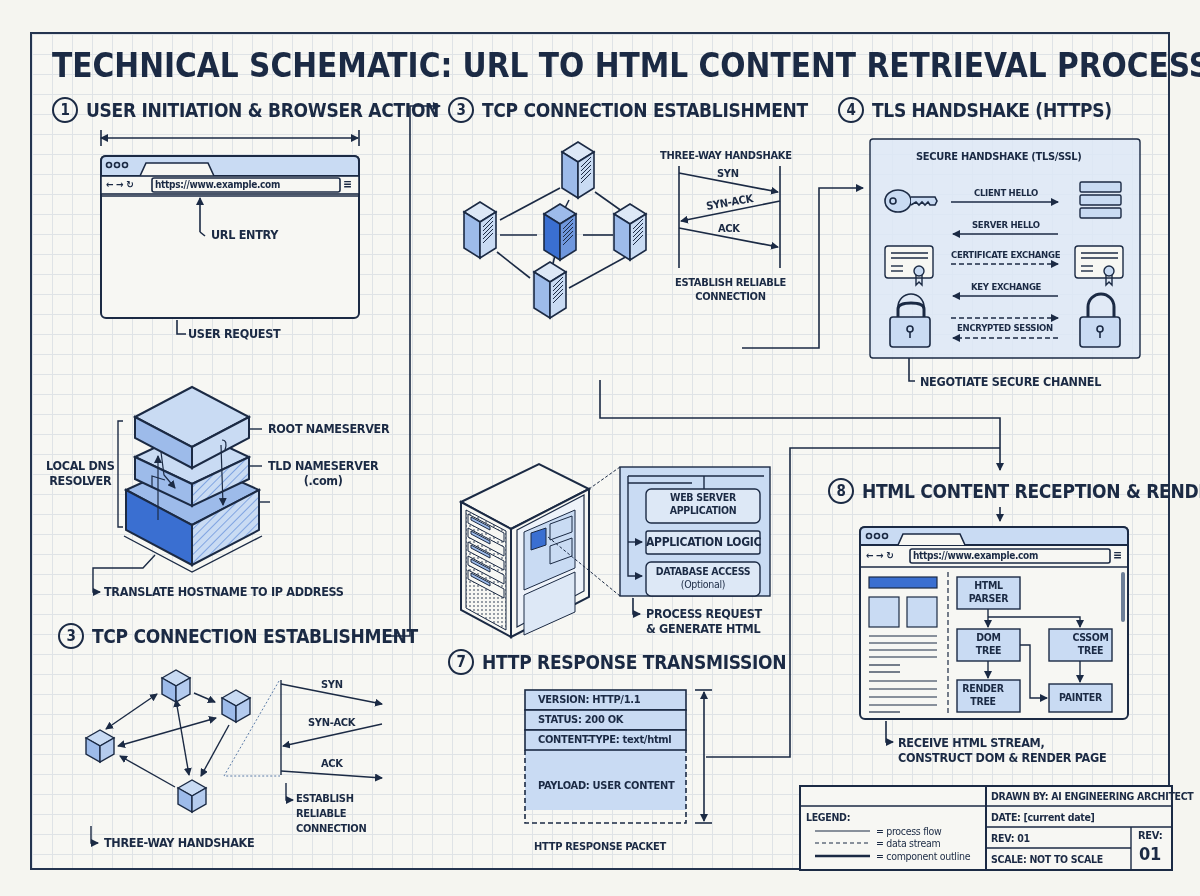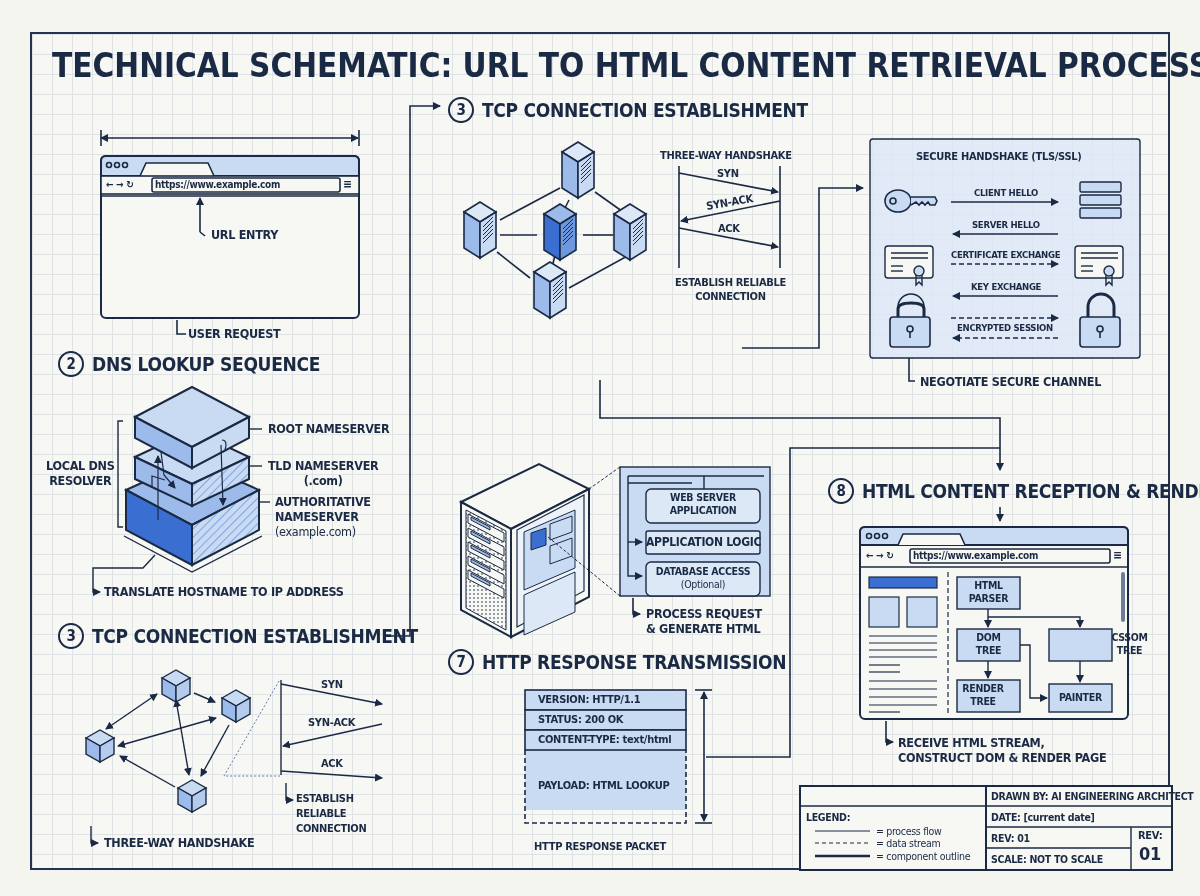--- a/index.html
+++ b/index.html
@@ -377,25 +377,28 @@
       <line x1="1131" y1="827" x2="1131" y2="870" stroke-width="1.4"></line>
       <line x1="815" y1="831" x2="870" y2="831" stroke-width="1.2"></line>
       <line x1="815" y1="843" x2="870" y2="843" stroke-width="1.2" stroke-dasharray="4,3"></line>
       <line x1="815" y1="856" x2="870" y2="856" stroke-width="2.6"></line>
     </g>
   </g>
 </svg>
 
 <div class="t title" style="left:52px;top:46px;">TECHNICAL SCHEMATIC: URL TO HTML CONTENT RETRIEVAL PROCESS</div>
 
+<div class="t h" style="left:52px;top:97px;">
+  <span class="num">1</span><span class="hh">USER INITIATION &amp; BROWSER ACTION</span>
+</div>
 <div class="t h" style="left:448px;top:97px;">
   <span class="num">3</span><span class="hh">TCP CONNECTION ESTABLISHMENT</span>
 </div>
-<div class="t h" style="left:58px;top:351px;">
-  <span class="num">2</span><span class="hh">DNS LOOKUP SEQUENCE</span>
+<div class="t h" style="left:838px;top:97px;">
+  <span class="num">4</span><span class="hh">TLS HANDSHAKE (HTTPS)</span>
 </div>
 <div class="t h" style="left:58px;top:623px;">
   <span class="num">3</span><span class="hh">TCP CONNECTION ESTABLISHMENT</span>
 </div>
 <div class="t h" style="left:448px;top:649px;">
   <span class="num">7</span><span class="hh">HTTP RESPONSE TRANSMISSION</span>
 </div>
 <div class="t h" style="left:828px;top:478px;">
   <span class="num">8</span><span class="hh">HTML CONTENT RECEPTION &amp; RENDER</span>
 </div>
@@ -407,25 +410,20 @@
 <div class="t lbl" style="left:188px;top:326px;">USER REQUEST</div>
 
 <div class="t lbl c" style="left:46px;top:458px;line-height:15px;">
   <div>LOCAL DNS</div>
   <div>RESOLVER</div>
 </div>
 <div class="t lbl" style="left:268px;top:421px;">ROOT NAMESERVER</div>
 <div class="t lbl c" style="left:268px;top:458px;line-height:15px;">
   <div>TLD NAMESERVER</div>
   <div>(.com)</div>
-</div>
-<div class="t lbl" style="left:275px;top:494px;line-height:15px;">
-  <div>AUTHORITATIVE</div>
-  <div>NAMESERVER</div>
-  <div class="norm">(example.com)</div>
 </div>
 <div class="t lbl" style="left:104px;top:584px;">TRANSLATE HOSTNAME TO IP ADDRESS</div>
 
 <div class="t sm" style="left:660px;top:149px;">THREE-WAY HANDSHAKE</div>
 <div class="t sm" style="left:717px;top:167px;">SYN</div>
 <div class="t sm" style="left:706px;top:196px;transform:rotate(-10deg);">SYN-ACK</div>
 <div class="t sm" style="left:718px;top:222px;">ACK</div>
 <div class="t sm c" style="left:668px;top:276px;width:125px;line-height:14px;">
   <div>ESTABLISH RELIABLE</div>
   <div>CONNECTION</div>
@@ -449,35 +447,35 @@
   <div class="norm">(Optional)</div>
 </div>
 <div class="t lbl" style="left:646px;top:606px;line-height:15px;">
   <div>PROCESS REQUEST</div>
   <div>&amp; GENERATE HTML</div>
 </div>
 
 <div class="t" style="left:538px;top:693px;font-size:11px;">VERSION: HTTP/1.1</div>
 <div class="t" style="left:538px;top:713px;font-size:11px;">STATUS: 200 OK</div>
 <div class="t" style="left:538px;top:733px;font-size:11px;">CONTENT-TYPE: text/html</div>
-<div class="t" style="left:538px;top:779px;font-size:11px;">PAYLOAD: HTML LOOKUP</div>
+<div class="t" style="left:538px;top:779px;font-size:11px;">PAYLOAD: USER CONTENT</div>
 <div class="t sm" style="left:534px;top:840px;">HTTP RESPONSE PACKET</div>
 
 <div class="t" style="left:866px;top:550px;font-size:10px;">← → ↻</div>
 <div class="t" style="left:913px;top:550px;font-size:10px;">https://www.example.com</div>
 <div class="t" style="left:1113px;top:548px;font-size:12px;">≡</div>
 <div class="t c" style="left:957px;top:579px;width:63px;font-size:10.5px;line-height:13px;">
   <div>HTML</div>
   <div>PARSER</div>
 </div>
 <div class="t c" style="left:957px;top:631px;width:63px;font-size:10.5px;line-height:13px;">
   <div>DOM</div>
   <div>TREE</div>
 </div>
-<div class="t c" style="left:1049px;top:631px;width:83px;font-size:10.5px;line-height:13px;margin-left:39px;">
+<div class="t c" style="left:1049px;top:631px;width:83px;font-size:10.5px;line-height:13px;">
   <div>CSSOM</div>
   <div>TREE</div>
 </div>
 <div class="t c" style="left:957px;top:682px;width:52px;font-size:10.5px;line-height:13px;">
   <div>RENDER</div>
   <div>TREE</div>
 </div>
 <div class="t c" style="left:1049px;top:691px;width:63px;font-size:10.5px;">PAINTER</div>
 <div class="t lbl" style="left:898px;top:735px;line-height:15px;">
   <div>RECEIVE HTML STREAM,</div>

